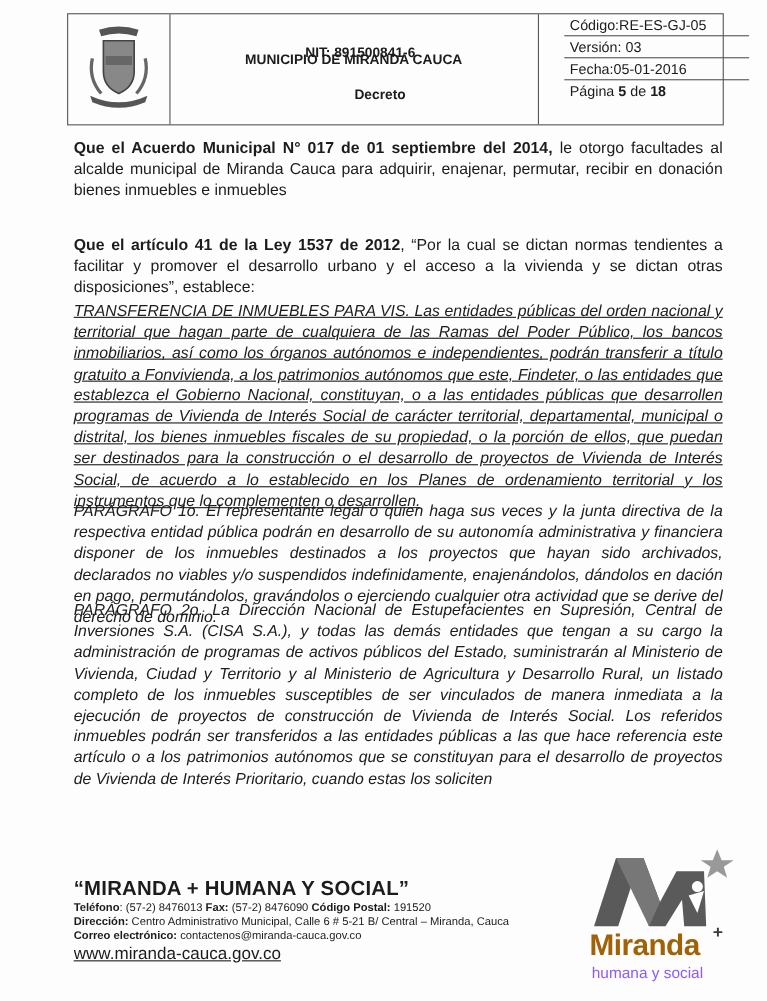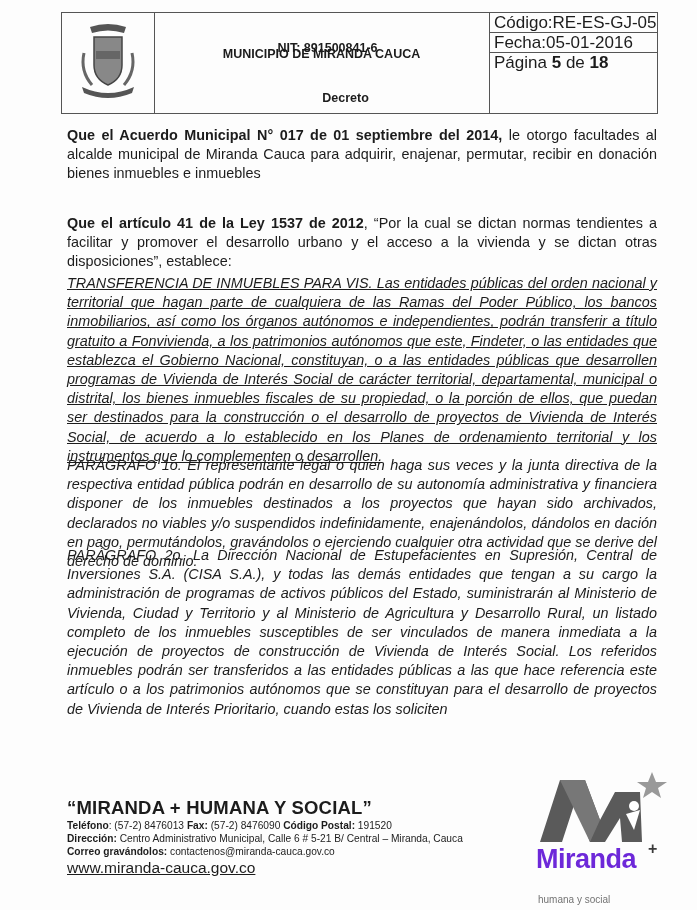--- a/index.html
+++ b/index.html
@@ -8,41 +8,41 @@
     font-family: "Liberation Sans", sans-serif; color: #1c1c1c;
   }
   .hdr {
     position: absolute; left: 61px; top: 12px; width: 597px; height: 102px;
     border: 1px solid #555; box-sizing: border-box;
   }
   .hdr .crest { position: absolute; left: 0; top: 0; width: 92px; height: 100px; border-right: 1px solid #555; }
   .hdr .mid { position: absolute; left: 92px; top: 0; width: 335px; height: 100px; border-right: 1px solid #555; text-align: center; font-weight: bold; font-size: 12.5px; }
   .hdr .mid .t1 { position: absolute; top: 2px; left: 0; right: 0; margin-top: 32px; }
   .hdr .mid .t2 { position: absolute; top: 28px; left: 12px; right: 0; }
-  .hdr .mid .t3 { position: absolute; top: 78px; left: 0; right: 0; margin-left: 48px; }
-  .hdr .right { position: absolute; left: 427px; top: 0; width: 168px; height: 100px; font-size: 17px; }
+  .hdr .mid .t3 { position: absolute; top: 66px; left: 0; right: 0; margin-left: 48px; }
+  .hdr .right { position: absolute; left: 427px; top: 0; width: 168px; height: 100px; font-size: 13px; padding-left: 24px; }
   .hdr .right .cell { height: 19px; line-height: 19px; border-bottom: 1px solid #555; padding-left: 5px; }
   .hdr .right .cell:last-child { border-bottom: none; }
   .body-text { position: absolute; left: 67px; width: 590px; font-size: 14.4px; line-height: 19.2px; text-align: justify; }
   .body-text b { font-weight: bold; }
   .ital { font-style: italic; }
   .p1 { top: 126px; }
   .p2 { top: 214px; }
   .p3 { top: 274px; text-decoration: underline; }
   .p4 { top: 456px; }
   .p5 { top: 546px; }
   .footer { position: absolute; left: 67px; top: 797px; width: 440px; }
   .footer .slogan { font-weight: bold; font-size: 18.5px; letter-spacing: 0.2px; }
   .footer .line { font-size: 10.2px; line-height: 13px; }
   .footer .line b { font-weight: bold; }
   .footer .web { font-weight: normal; font-size: 15.5px; text-decoration: underline; margin-top: 1px; }
   .logo { position: absolute; left: 530px; top: 770px; width: 160px; height: 135px; }
-  .logo .word { position: absolute; left: 6px; top: 74px; font-size: 27px; font-weight: bold; color: #6d28d9; letter-spacing: -0.5px; }
+  .logo .word { position: absolute; left: 6px; top: 74px; font-size: 27px; font-weight: bold; color: #a16207; letter-spacing: -0.5px; }
   .logo .plus { position: absolute; left: 118px; top: 70px; font-size: 16px; font-weight: bold; color: #3a3a3a; }
-  .logo .sub { position: absolute; left: 8px; top: 124px; font-size: 10px; color: #737373; }
+  .logo .sub { position: absolute; left: 8px; top: 106px; font-size: 14px; color: #8b5cf6; }
 </style>
 </head>
 <body>
 
 <div class="hdr">
   <div class="crest">
     <svg width="92" height="100" viewBox="0 0 92 100">
       <path d="M28 14 Q46 8 64 14 L62 20 Q46 15 30 20 Z" fill="#555"></path>
       <path d="M32 24 L60 24 L60 52 Q60 66 46 72 Q32 66 32 52 Z" fill="#888" stroke="#444" stroke-width="1.5"></path>
       <path d="M34 38 L58 38 L58 46 L34 46 Z" fill="#666"></path>
@@ -51,20 +51,21 @@
       <path d="M20 74 Q46 86 72 74 L70 80 Q46 90 22 80 Z" fill="#555"></path>
     </svg>
   </div>
   <div class="mid">
     <div class="t1">MUNICIPIO  DE MIRANDA  CAUCA</div>
     <div class="t2">NIT: 891500841-6</div>
     <div class="t3">Decreto</div>
   </div>
   <div class="right">
     <div class="cell">Código:RE-ES-GJ-05</div>
+    <div class="cell">Versión: 03</div>
     <div class="cell">Fecha:05-01-2016</div>
     <div class="cell">
       <span>Página</span>
       <b>5</b>
       <span>de</span>
       <b>18</b>
     </div>
   </div>
 </div>
 
@@ -75,21 +76,21 @@
 <div class="body-text p3 ital">TRANSFERENCIA DE INMUEBLES PARA VIS. Las entidades públicas del orden nacional y territorial que hagan parte de cualquiera de las Ramas del Poder Público, los bancos inmobiliarios, así como los órganos autónomos e independientes, podrán transferir a título gratuito a Fonvivienda, a los patrimonios autónomos que este, Findeter, o las entidades que establezca el Gobierno Nacional, constituyan, o a las entidades públicas que desarrollen programas de Vivienda de Interés Social de carácter territorial, departamental, municipal o distrital, los bienes inmuebles fiscales de su propiedad, o la porción de ellos, que puedan ser destinados para la construcción o el desarrollo de proyectos de Vivienda de Interés Social, de acuerdo a lo establecido en los Planes de ordenamiento territorial y los instrumentos que lo complementen o desarrollen.</div>
 
 <div class="body-text p4 ital">PARÁGRAFO 1o. El representante legal o quien haga sus veces y la junta directiva de la respectiva entidad pública podrán en desarrollo de su autonomía administrativa y financiera disponer de los inmuebles destinados a los proyectos que hayan sido archivados, declarados no viables y/o suspendidos indefinidamente, enajenándolos, dándolos en dación en pago, permutándolos, gravándolos o ejerciendo cualquier otra actividad que se derive del derecho de dominio.</div>
 
 <div class="body-text p5 ital">PARÁGRAFO 2o. La Dirección Nacional de Estupefacientes en Supresión, Central de Inversiones S.A. (CISA S.A.), y todas las demás entidades que tengan a su cargo la administración de programas de activos públicos del Estado, suministrarán al Ministerio de Vivienda, Ciudad y Territorio y al Ministerio de Agricultura y Desarrollo Rural, un listado completo de los inmuebles susceptibles de ser vinculados de manera inmediata a la ejecución de proyectos de construcción de Vivienda de Interés Social. Los referidos inmuebles podrán ser transferidos a las entidades públicas a las que hace referencia este artículo o a los patrimonios autónomos que se constituyan para el desarrollo de proyectos de Vivienda de Interés Prioritario, cuando estas los soliciten</div>
 
 <div class="footer">
   <div class="slogan">“MIRANDA + HUMANA Y SOCIAL”</div>
   <div class="line"><b>Teléfono</b><span>: (57-2) 8476013 </span><b>Fax:</b><span> (57-2) 8476090 </span><b>Código Postal:</b><span> 191520</span></div>
   <div class="line"><b>Dirección:</b><span> Centro Administrativo Municipal, Calle 6 # 5-21 B/ Central – Miranda, Cauca</span></div>
-  <div class="line"><b>Correo gravándolos:</b><span> contactenos@miranda-cauca.gov.co</span></div>
+  <div class="line"><b>Correo electrónico:</b><span> contactenos@miranda-cauca.gov.co</span></div>
   <div class="web">www.miranda-cauca.gov.co</div>
 </div>
 
 <div class="logo">
   <svg width="160" height="80" viewBox="0 0 160 80" style="position:absolute;left:0;top:0;">
     <path d="M10 72 L30 10 L55 10 L70 50 L85 22 L110 22 L112 72 L92 72 L90 48 L75 72 L60 72 L45 32 L32 72 Z" fill="#5a5a5a"></path>
     <path d="M30 10 L55 10 L70 50 L60 72 Z" fill="#777"></path>
     <polygon points="122,2 126,12 137,12 128,18 131,28 122,22 113,28 116,18 107,12 118,12" fill="#999"></polygon>
     <circle cx="104" cy="36" r="5" fill="#fff"></circle>
     <path d="M96 44 L110 40 L104 60 Z" fill="#fff"></path>

